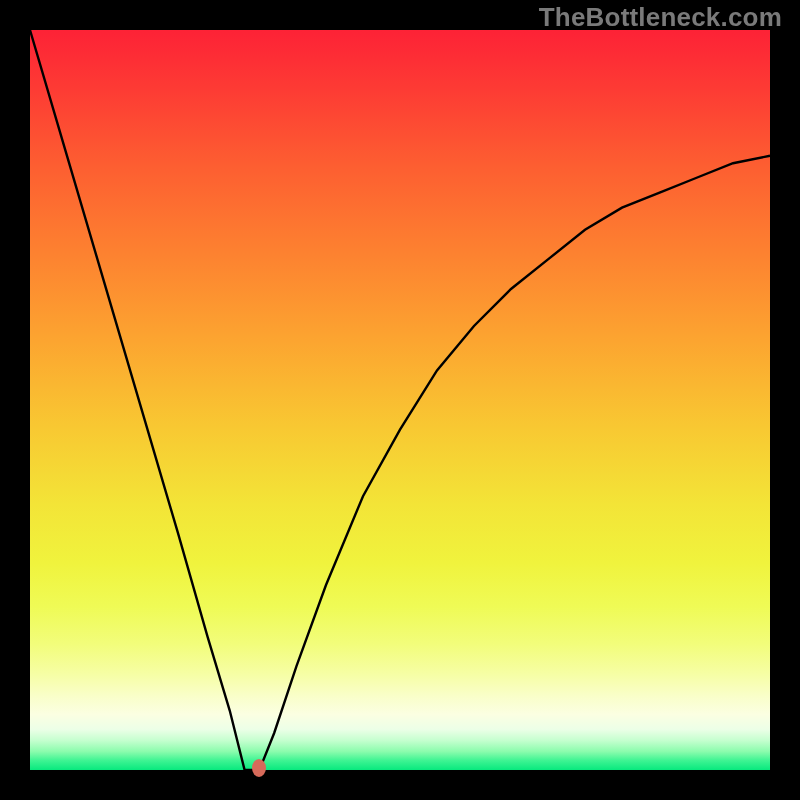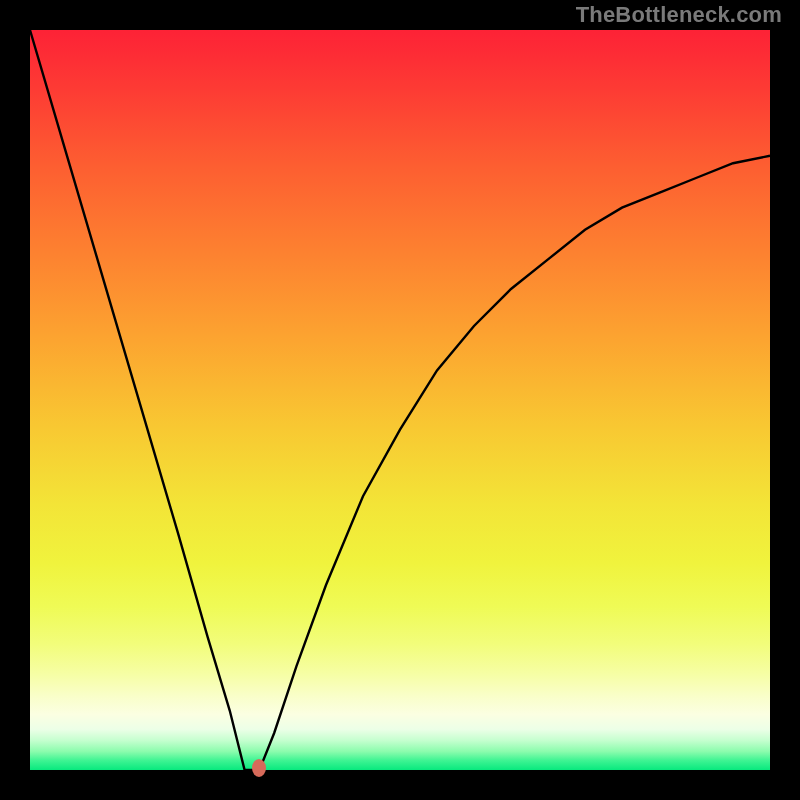--- a/index.html
+++ b/index.html
@@ -15,21 +15,21 @@
     position: relative;
     width: 800px;
     height: 800px;
     background: #000;
   }
   .watermark {
     position: absolute;
     top: 2px;
     right: 18px;
     color: #7a7a7a;
-    font-size: 22px;
+    font-size: 26px;
     font-weight: 600;
     letter-spacing: 0.2px;
     font-family: Arial, sans-serif;
     user-select: none;
     z-index: 3;
   }
   
   .plot {
     position: absolute;
     left: 30px;

